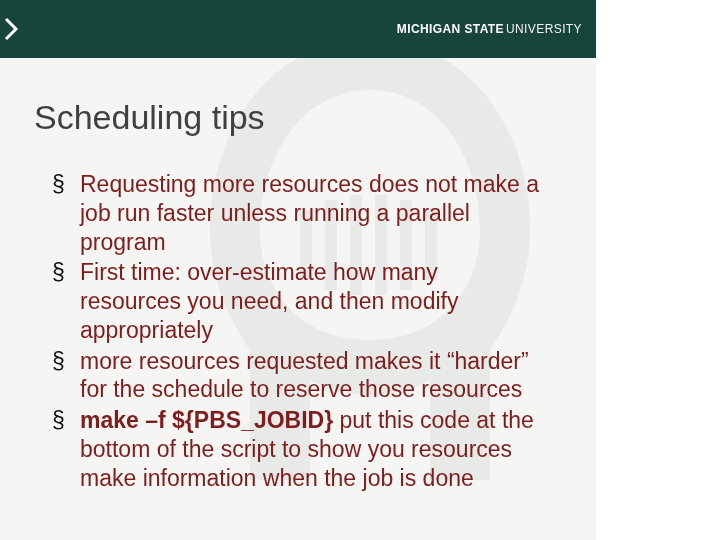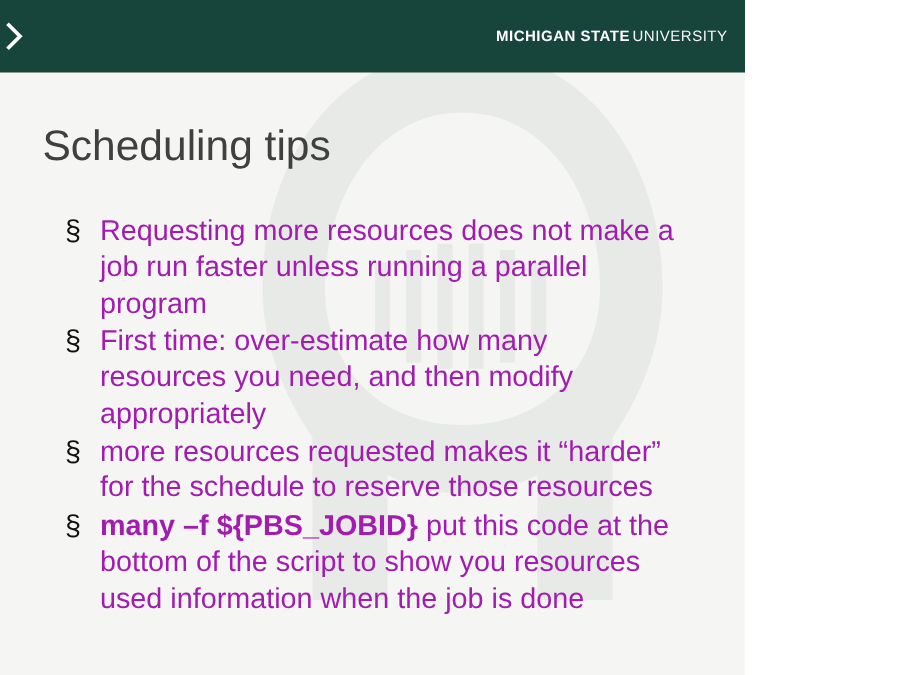--- a/index.html
+++ b/index.html
@@ -56,21 +56,21 @@
     right: 52px;
   }
   ul.bullets {
     list-style: none;
   }
   ul.bullets li {
     position: relative;
     padding-left: 28px;
     font-size: 23px;
     line-height: 1.25;
-    color: #a21caf;
+    color: #7f1d1d;
     margin-bottom: 2px;
   }
   ul.bullets li::before {
     content: "§";
     position: absolute;
     left: 0;
     top: 0;
     font-size: 23px;
     color: #111;
   }
@@ -106,17 +106,17 @@
     </div>
   </div>
 
   <div class="title">Scheduling tips</div>
 
   <div class="content">
     <ul class="bullets">
         <li><span>Requesting more resources does not make a job run faster unless running a parallel program</span></li>
         <li><span>First time: over-estimate how many resources you need, and then modify appropriately</span></li>
         <li><span>more resources requested makes it “harder” for the schedule to reserve those resources</span></li>
-        <li><span class="bold">many –f ${PBS_JOBID} </span><span>put this code at the bottom of the script to show you resources used information when the job is done</span></li>
+        <li><span class="bold">make –f ${PBS_JOBID} </span><span>put this code at the bottom of the script to show you resources make information when the job is done</span></li>
       </ul>
   </div>
 
 </div>
 
 </body></html>

